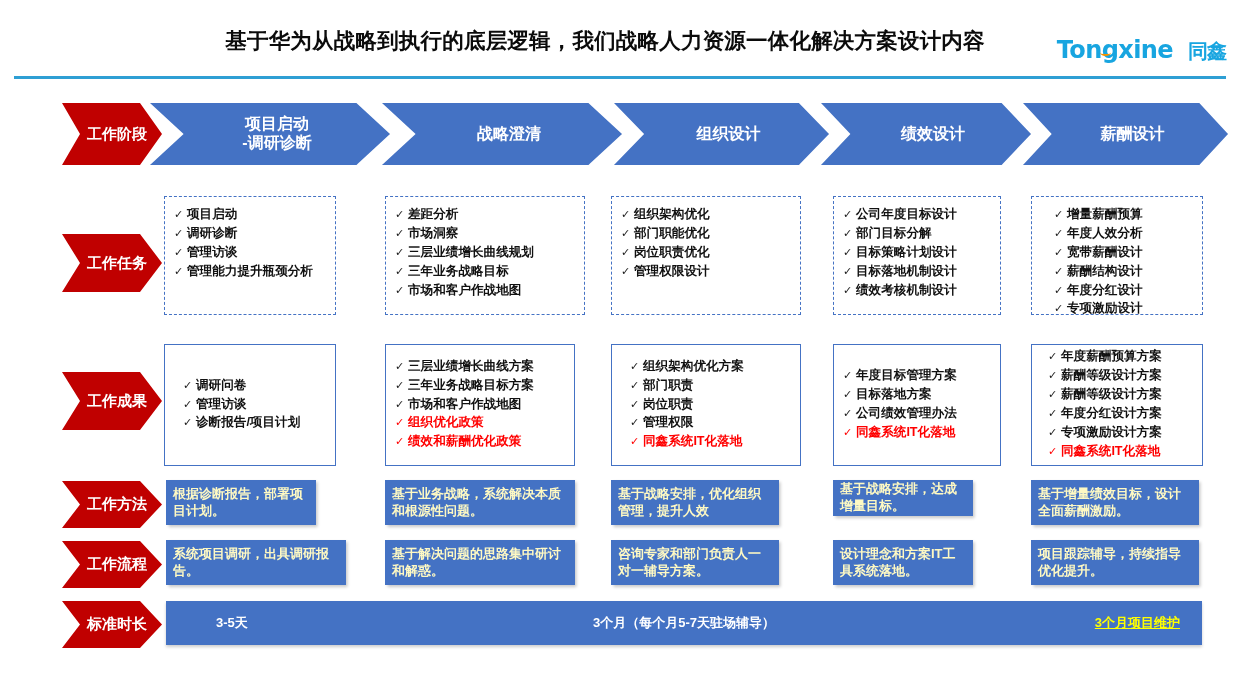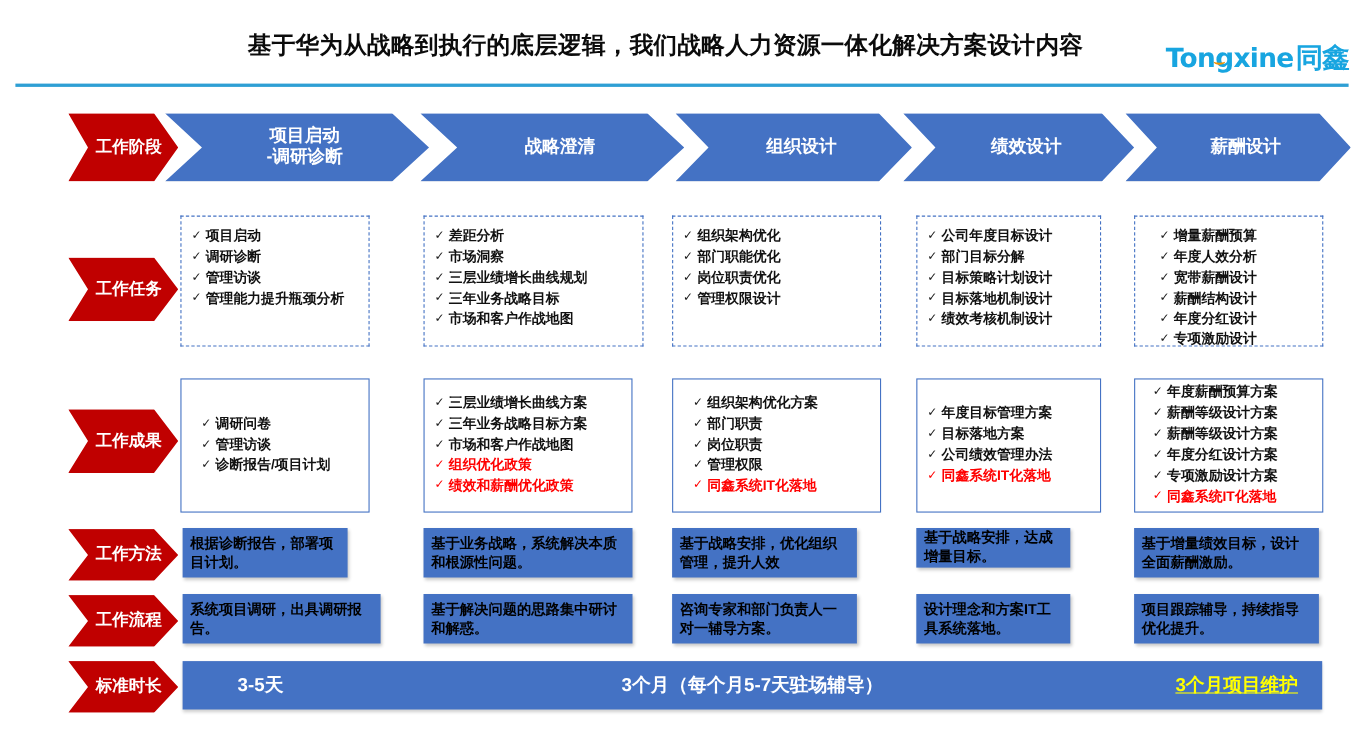--- a/index.html
+++ b/index.html
@@ -40,23 +40,23 @@
     font-family: "DejaVu Sans", sans-serif;
   }
   .logo-smile {
     position: absolute;
     left: 43px; top: 13px;
     width: 11px; height: 7px;
     border-bottom: 2.4px solid #f39200;
     border-radius: 0 0 50% 50%;
   }
   .logo-cn {
-    font-size: 25px;
+    font-size: 20px;
     color: #18a5e0;
-    margin-left: 2px;
+    margin-left: 15px;
     letter-spacing: -1px;
     text-align: center;
   }
   .header-rule {
     position: absolute; left: 14px; top: 76px;
     width: 1212px; height: 2.5px;
     background: #2e9fd4;
   }
 
   
@@ -129,41 +129,41 @@
     color: #1a1a1a;
     line-height: 1.5;
   }
   .li.red, .li.red .tick { color: #FF0000; }
   .li .txt { flex: 1 1 auto; }
 
   
   .bar {
     position: absolute;
     background: #4472C4;
-    color: #000000;
+    color: #fef9c3;
     font-weight: bold;
     font-size: 13px;
     line-height: 1.28;
     display: flex;
     align-items: center;
     padding: 3px 7px;
     box-shadow: 1.5px 2px 3px rgba(0,0,0,.22);
   }
 
   
   .duration-bar {
     position: absolute;
     background: #4472C4;
     box-shadow: 0 2px 3px rgba(0,0,0,.2);
   }
   .dur-seg {
     position: absolute;
     color: #ffffff;
     font-weight: bold;
-    font-size: 17px;
+    font-size: 13px;
     white-space: nowrap;
     top: 50%;
     transform: translateY(-50%);
   }
   .dur-seg.yellow { color: #FFFF00; }
 </style>
 </head>
 <body>
 
 <div class="header">

